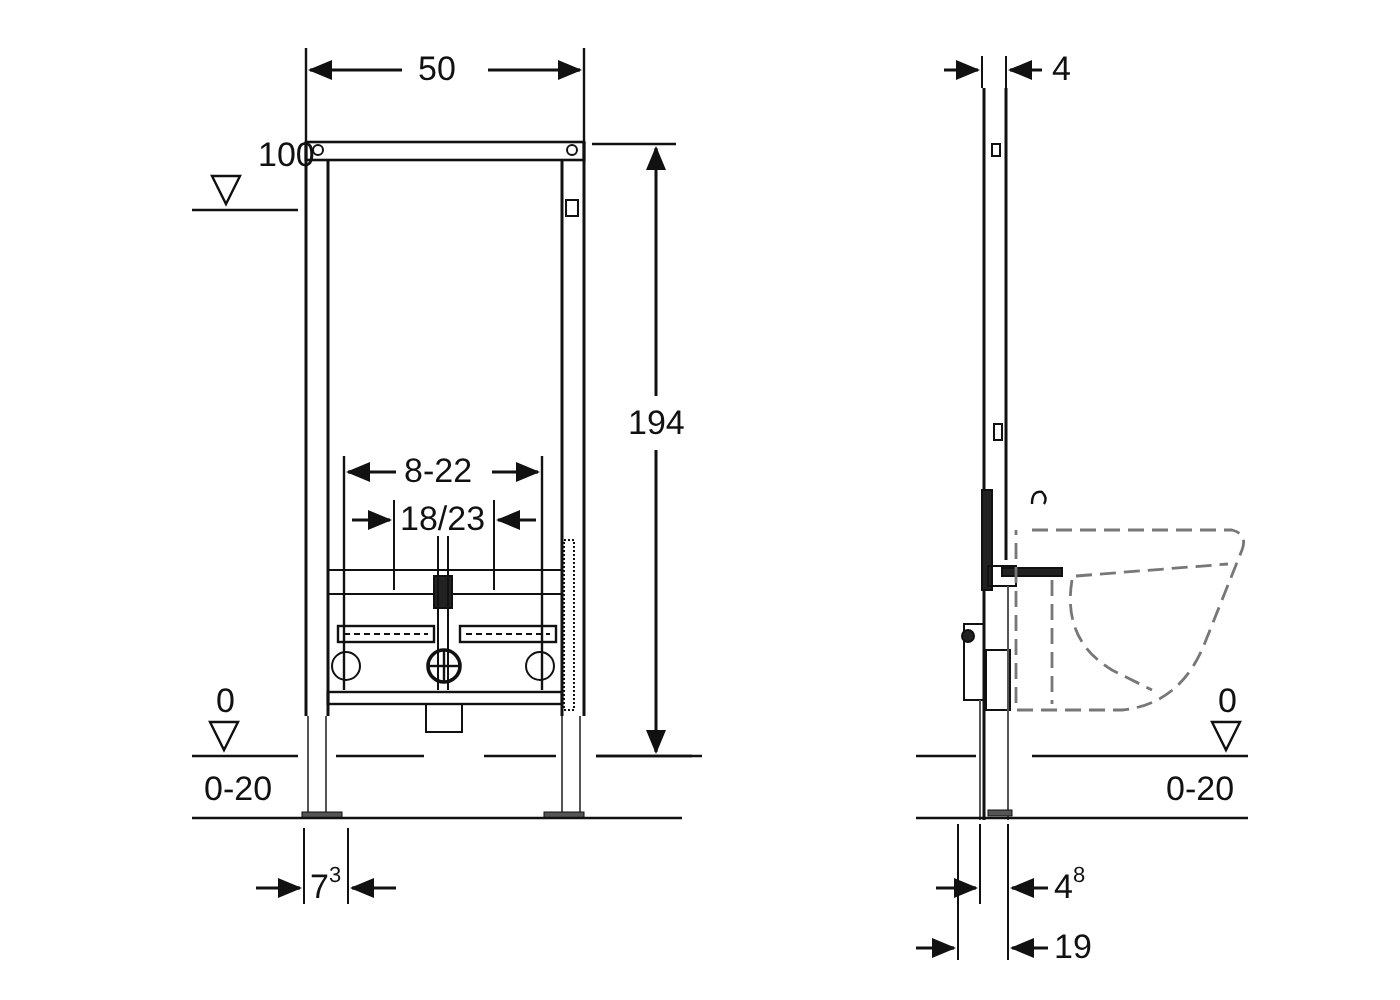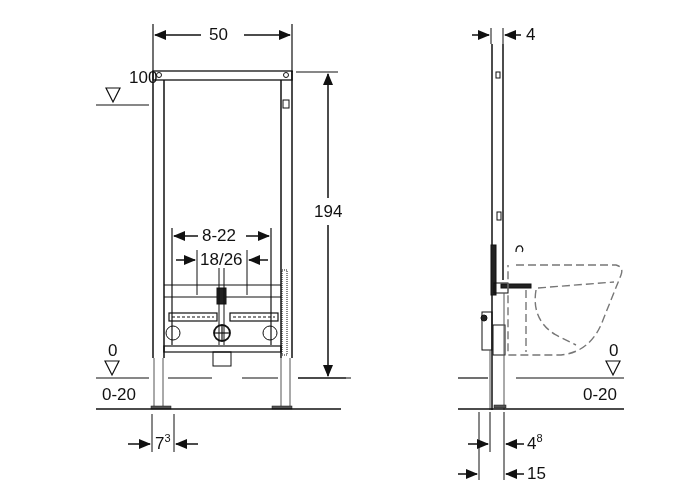--- a/index.html
+++ b/index.html
@@ -136,23 +136,23 @@
     <line x1="442" y1="474" x2="461" y2="474" stroke-width="1.5" marker-end="url(#arr)"></line>
     <line x1="508" y1="474" x2="490" y2="474" stroke-width="1.5" marker-end="url(#arr)"></line>
   </g>
 </svg>
 
 
 <span class="lbl" style="left:193px;top:26px;">50</span>
 <span class="lbl nobg" style="left:86px;top:69px;margin-left:27px;">100</span>
 <span class="lbl" style="left:298px;top:203px;">194</span>
 <span class="lbl" style="left:186px;top:227px;">8-22</span>
-<span class="lbl" style="left:184px;top:251px;">18/26</span>
+<span class="lbl" style="left:184px;top:251px;">18/23</span>
 <span class="lbl nobg" style="left:92px;top:342px;">0</span>
 <span class="lbl nobg" style="left:86px;top:386px;">0-20</span>
 <span class="lbl" style="left:139px;top:435px;"><span>7</span><span class="sup">3</span></span>
 
 <span class="lbl" style="left:510px;top:26px;">4</span>
 <span class="lbl nobg" style="left:593px;top:342px;">0</span>
 <span class="lbl nobg" style="left:567px;top:386px;">0-20</span>
 <span class="lbl" style="left:511px;top:435px;"><span>4</span><span class="sup">8</span></span>
-<span class="lbl" style="left:511px;top:465px;">15</span>
+<span class="lbl" style="left:511px;top:465px;">19</span>
 </div>
 
 </body></html>

